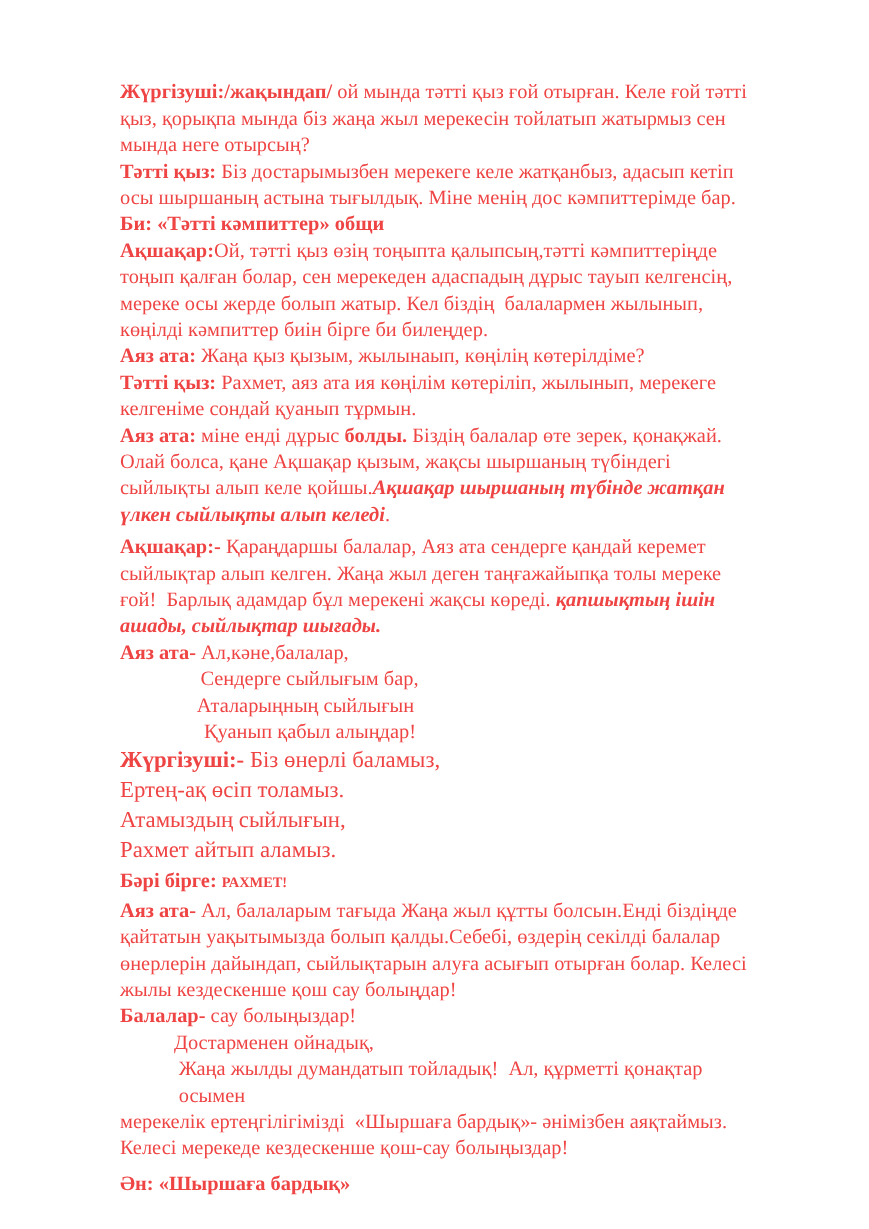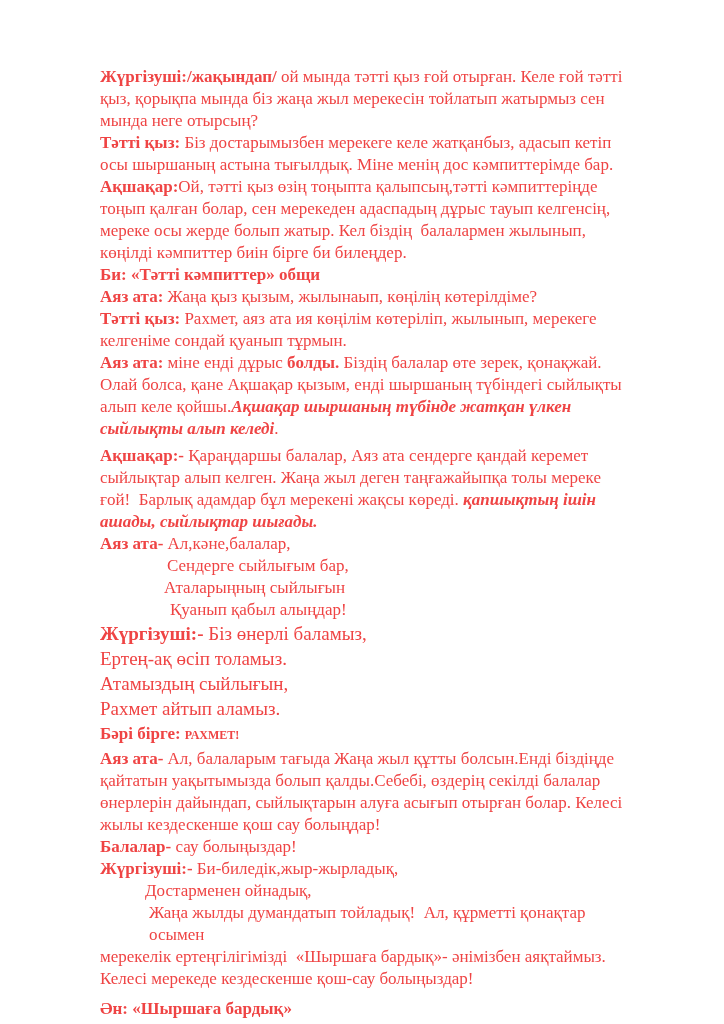--- a/index.html
+++ b/index.html
@@ -23,42 +23,41 @@
   .run.i { font-style: italic; }
   .run.lg { font-size: 12px; }
   .verse { font-size: 19px; line-height: 25px; }
 </style>
 </head>
 <body>
 
 <div class="page">
     <div class="block para"><span class="run b">Жүргізуші:/жақындап/</span><span class="run"> ой мында тәтті қыз ғой отырған. Келе ғой тәтті қыз, қорықпа мында біз жаңа жыл мерекесін тойлатып жатырмыз сен мында неге отырсың?</span></div>
     <div class="block para"><span class="run b">Тәтті қыз:</span><span class="run"> Біз достарымызбен мерекеге келе жатқанбыз, адасып кетіп осы шыршаның астына тығылдық. Міне менің дос кәмпиттерімде бар.</span></div>
+    <div class="block para"><span class="run b">Би: «Тәтті кәмпиттер» общи</span></div>
     <div class="block para"><span class="run b">Ақшақар:</span><span class="run">Ой, тәтті қыз өзің тоңыпта қалыпсың,тәтті кәмпиттеріңде тоңып қалған болар, сен мерекеден адаспадың дұрыс тауып келгенсің, мереке осы жерде болып жатыр. Кел біздің  балалармен жылынып, көңілді кәмпиттер биін бірге би билеңдер.</span></div>
-    <div class="block para"><span class="run b">Би: «Тәтті кәмпиттер» общи</span></div>
     <div class="block para"><span class="run b">Аяз ата:</span><span class="run"> Жаңа қыз қызым, жылынаып, көңілің көтерілдіме?</span></div>
     <div class="block para"><span class="run b">Тәтті қыз:</span><span class="run"> Рахмет, аяз ата ия көңілім көтеріліп, жылынып, мерекеге келгеніме сондай қуанып тұрмын.</span></div>
-    <div class="block para"><span class="run b">Аяз ата:</span><span class="run"> міне енді дұрыс </span><span class="run b">болды.</span><span class="run"> Біздің балалар өте зерек, қонақжай. Олай болса, қане Ақшақар қызым, енді шыршаның түбіндегі сыйлықты алып келе қойшы.</span><span class="run b i">Ақшақар шыршаның түбінде жатқан үлкен сыйлықты алып келеді</span><span class="run">.</span></div>
+    <div class="block para"><span class="run b">Аяз ата:</span><span class="run"> міне енді дұрыс </span><span class="run b">болды.</span><span class="run"> Біздің балалар өте зерек, қонақжай. Олай болса, қане Ақшақар қызым, жақсы шыршаның түбіндегі сыйлықты алып келе қойшы.</span><span class="run b i">Ақшақар шыршаның түбінде жатқан үлкен сыйлықты алып келеді</span><span class="run">.</span></div>
     <div class="block para" style="margin-top: 5px;"><span class="run b">Ақшақар:-</span><span class="run"> Қараңдаршы балалар, Аяз ата сендерге қандай керемет сыйлықтар алып келген. Жаңа жыл деген таңғажайыпқа толы мереке ғой!  Барлық адамдар бұл мерекені жақсы көреді. </span><span class="run b i">қапшықтың ішін ашады, сыйлықтар шығады.</span></div>
     <div class="block ">
       <div class="line"><span class="run b">Аяз ата-</span><span class="run"> Ал,кәне,балалар,</span></div>
       <div class="line" style="padding-left: 67px;"><span class="run">Сендерге сыйлығым бар,</span></div>
       <div class="line" style="padding-left: 64px;"><span class="run">Аталарыңның сыйлығын</span></div>
       <div class="line" style="padding-left: 70px;"><span class="run">Қуанып қабыл алыңдар!</span></div>
     </div>
     <div class="block verse">
       <div class="line"><span class="run b">Жүргізуші:-</span><span class="run"> Біз өнерлі баламыз,</span></div>
       <div class="line"><span class="run">Ертең-ақ өсіп толамыз.</span></div>
       <div class="line"><span class="run">Атамыздың сыйлығын,</span></div>
       <div class="line"><span class="run">Рахмет айтып аламыз.</span></div>
     </div>
     <div class="block para" style="margin-top: 2px;"><span class="run b">Бәрі бірге: </span><span class="run b lg">РАХМЕТ!</span></div>
     <div class="block para" style="margin-top: 2px;"><span class="run b">Аяз ата-</span><span class="run"> Ал, балаларым тағыда Жаңа жыл құтты болсын.Енді біздіңде қайтатын уақытымызда болып қалды.Себебі, өздерің секілді балалар өнерлерін дайындап, сыйлықтарын алуға асығып отырған болар. Келесі жылы кездескенше қош сау болыңдар!</span></div>
     <div class="block para"><span class="run b">Балалар-</span><span class="run"> сау болыңыздар!</span></div>
     <div class="block ">
-      <div class="line"><span class="run b">Жүргізуші:-</span><span class="run"> Би-биледік,жыр-жырладық,</span></div>
       <div class="line" style="padding-left: 45px;"><span class="run">Достарменен ойнадық,</span></div>
       <div class="line" style="padding-left: 49px;"><span class="run">Жаңа жылды думандатып тойладық!  Ал, құрметті қонақтар осымен</span></div>
       <div class="line"><span class="run">мерекелік ертеңгілігімізді  «Шыршаға бардық»- әнімізбен аяқтаймыз.</span></div>
       <div class="line"><span class="run">Келесі мерекеде кездескенше қош-сау болыңыздар!</span></div>
     </div>
     <div class="block para" style="margin-top: 8px;"><span class="run b">Ән: «Шыршаға бардық»</span></div>
   </div>
 
 </body></html>

